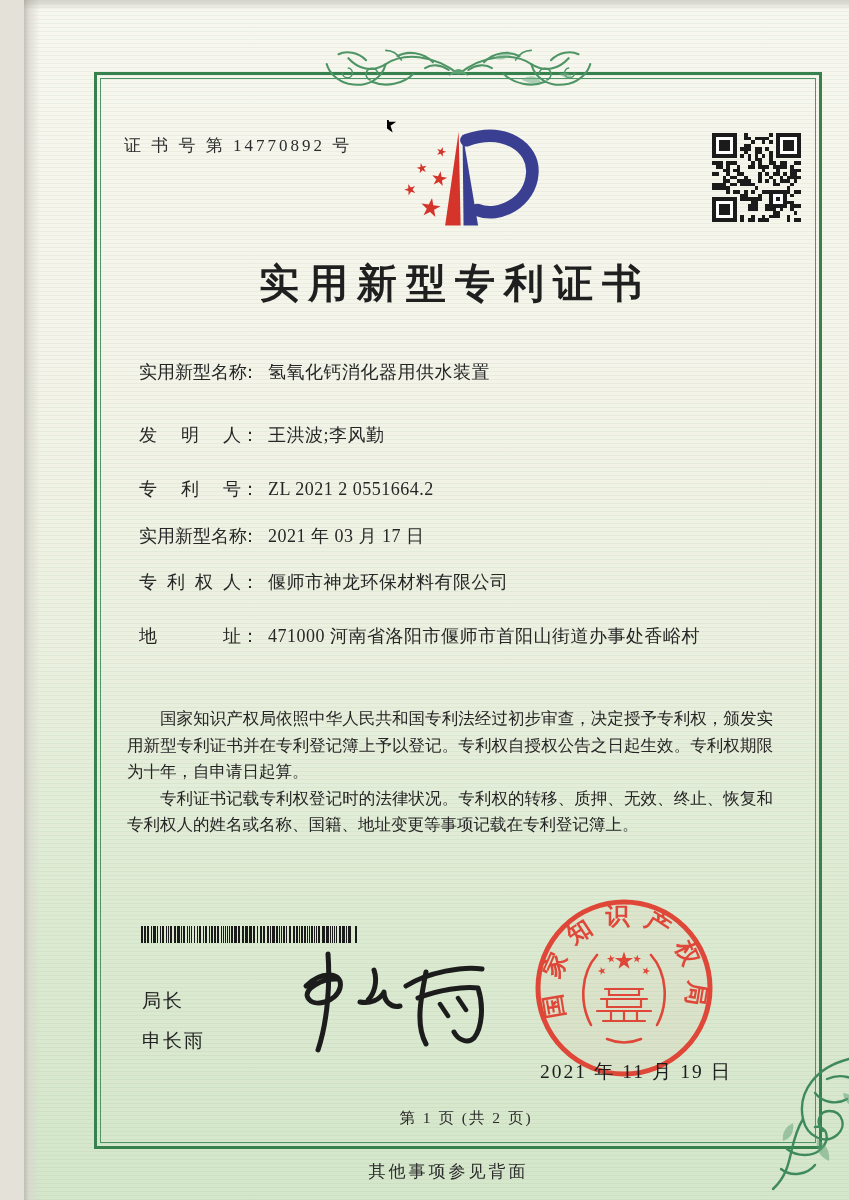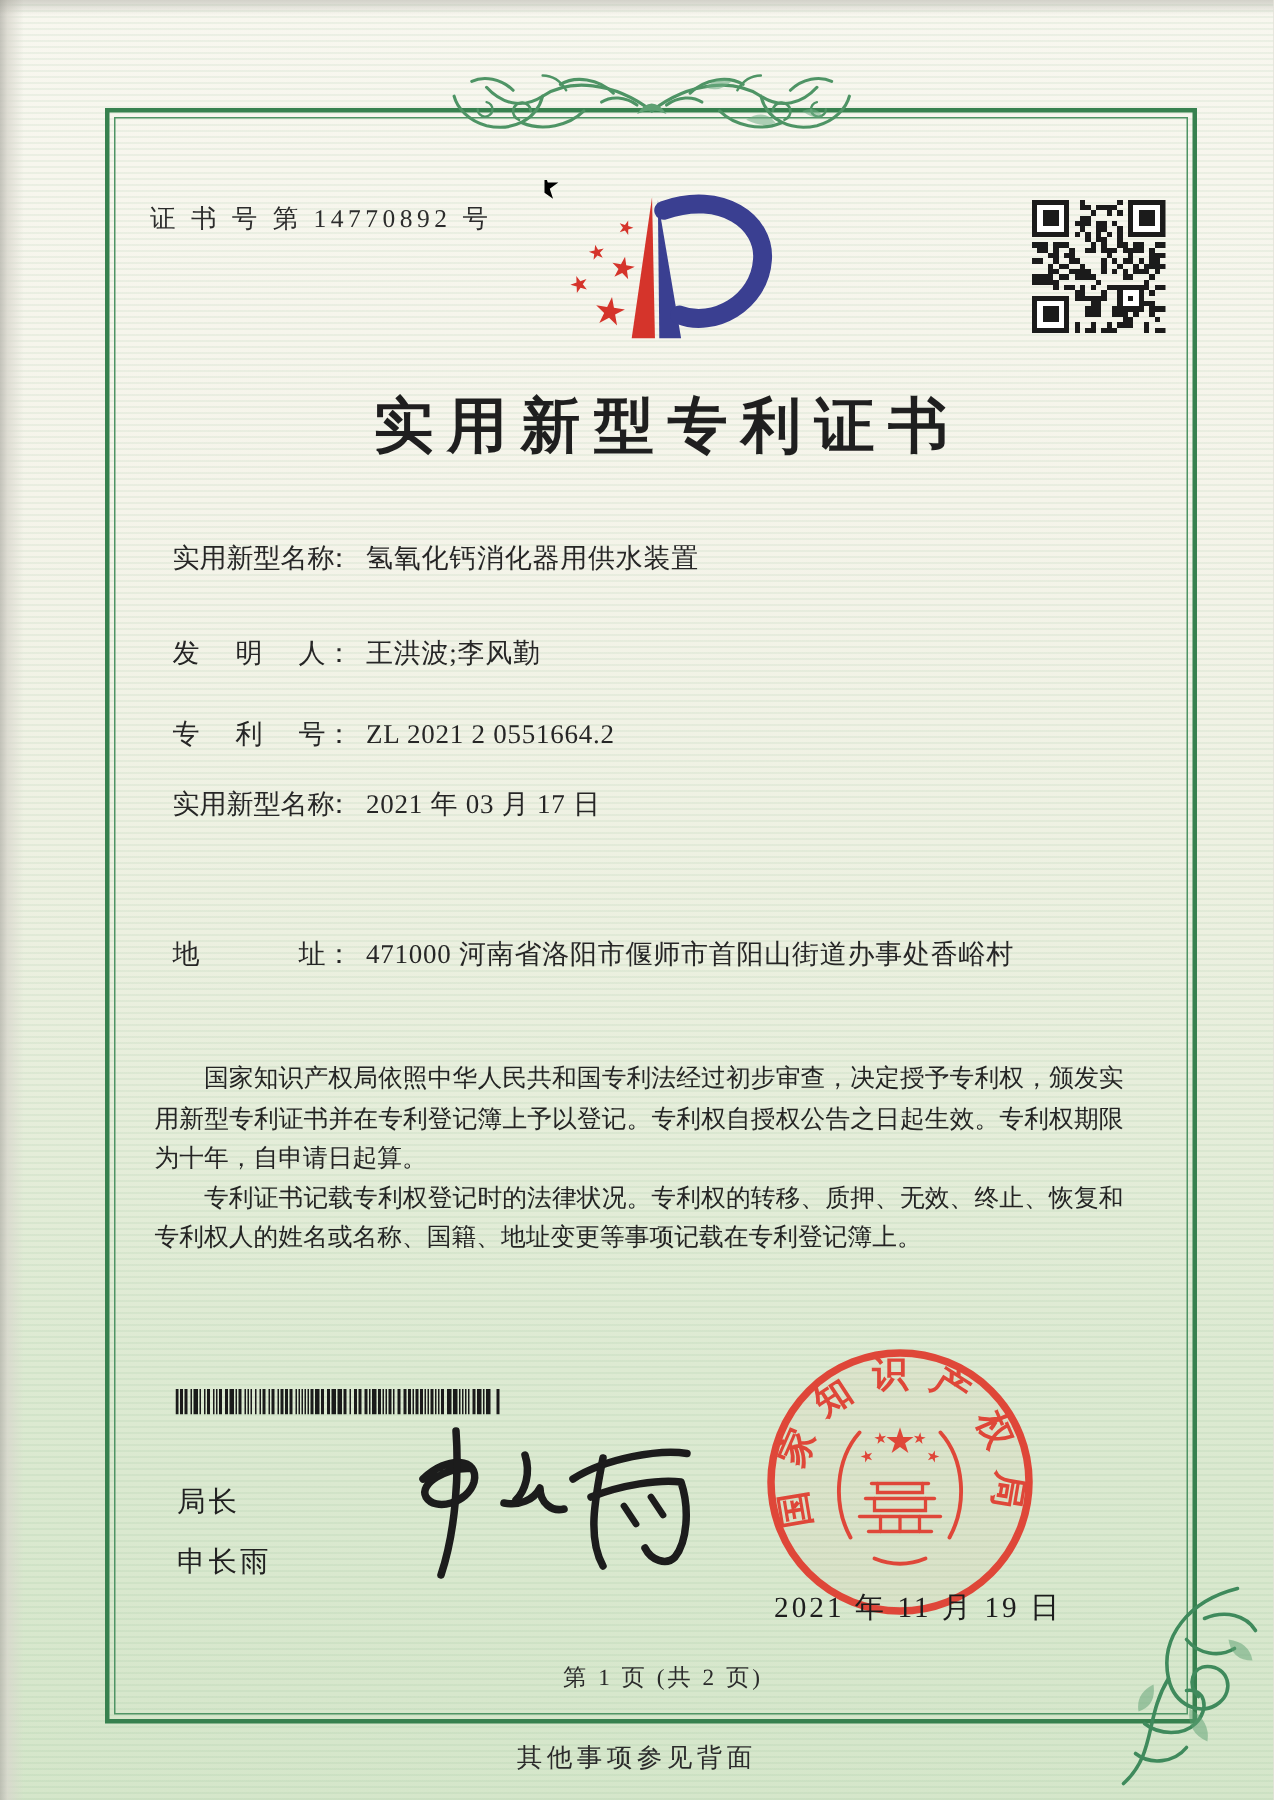--- a/index.html
+++ b/index.html
@@ -6,20 +6,21 @@
   body{
     width:849px;height:1200px;position:relative;overflow:hidden;
     font-family:"Liberation Serif","DejaVu Serif",serif;
     background:#e3e1d8;
   }
   .page{
     position:absolute;inset:0;
     background:
       repeating-linear-gradient(180deg, rgba(255,255,255,0) 0 3px, rgba(120,175,130,0.10) 3px 4px),
       linear-gradient(180deg,#f8f7ef 0%,#f5f4ea 28%,#ecf0e0 52%,#ddead2 76%,#d5e6ca 100%);
+    margin-left: 24px;
   }
   .scan-edge-left{
     position:absolute;left:0;top:0;width:16px;height:1200px;
     background:linear-gradient(90deg,#b7b6ae 0,#d8d6cd 5px,rgba(216,214,205,0) 16px);
     opacity:.8;
   }
   .scan-edge-top{
     position:absolute;left:0;top:0;width:849px;height:10px;
     background:linear-gradient(180deg,rgba(140,140,130,.35),rgba(140,140,130,0));
   }
@@ -32,21 +33,21 @@
   }
   .ornament-top{position:absolute;left:287px;top:40px;width:295px;height:62px;}
   .corner-flourish{position:absolute;left:733px;top:1053px;width:108px;height:142px;}
   .cert-number{
     position:absolute;left:100px;top:134px;font-size:17px;color:#2c2c2c;letter-spacing:3px;
   }
   .logo{position:absolute;left:363px;top:120px;width:155px;height:116px;}
   .qr{position:absolute;left:688px;top:133px;width:89px;height:89px;}
   .title{
     position:absolute;left:70px;top:256px;width:722px;text-align:center;
-    font-size:40px;font-weight:bold;color:#1f1f1f;letter-spacing:9px;padding-left:14px;
+    font-size:40px;font-weight:bold;color:#1f1f1f;letter-spacing:9px;
   }
   .field-row{position:absolute;left:115px;font-size:18px;color:#262626;white-space:nowrap;}
   .flabel{
     display:inline-block;width:102px;text-align:justify;text-align-last:justify;
     text-justify:inter-character;vertical-align:top;
   }
   .fcolon{display:inline-block;margin-right:9px;}
   .fvalue{letter-spacing:.5px;}
   .grant-pair{position:absolute;left:385px;top:0;}
   .grant-pair .flabel{width:92px;}
@@ -342,20 +343,23 @@
   </div>
   <div class="field-row" style="top:423px">
     <span class="flabel">发明人</span><span class="fcolon">：</span><span class="fvalue">王洪波;李风勤</span>
   </div>
   <div class="field-row" style="top:477px">
     <span class="flabel">专利号</span><span class="fcolon">：</span><span class="fvalue">ZL 2021 2 0551664.2</span>
   </div>
   <div class="field-row" style="top:524px">
     <span class="flabel">实用新型名称</span><span class="fcolon">：</span><span class="fvalue">2021 年 03 月 17 日</span>
   </div>
+  <div class="field-row" style="top:570px">
+    <span class="flabel">专利权人</span><span class="fcolon">：</span><span class="fvalue">偃师市神龙环保材料有限公司</span>
+  </div>
   <div class="field-row" style="top:624px">
     <span class="flabel">地址</span><span class="fcolon">：</span><span class="fvalue">471000 河南省洛阳市偃师市首阳山街道办事处香峪村</span>
   </div>
 
   <div class="paragraphs">
     <p>国家知识产权局依照中华人民共和国专利法经过初步审查，决定授予专利权，颁发实用新型专利证书并在专利登记簿上予以登记。专利权自授权公告之日起生效。专利权期限为十年，自申请日起算。</p>
     <p>专利证书记载专利权登记时的法律状况。专利权的转移、质押、无效、终止、恢复和专利权人的姓名或名称、国籍、地址变更等事项记载在专利登记簿上。</p>
   </div>
 
   <svg class="barcode" id="barcode" viewBox="0 0 218 17" preserveAspectRatio="none">

